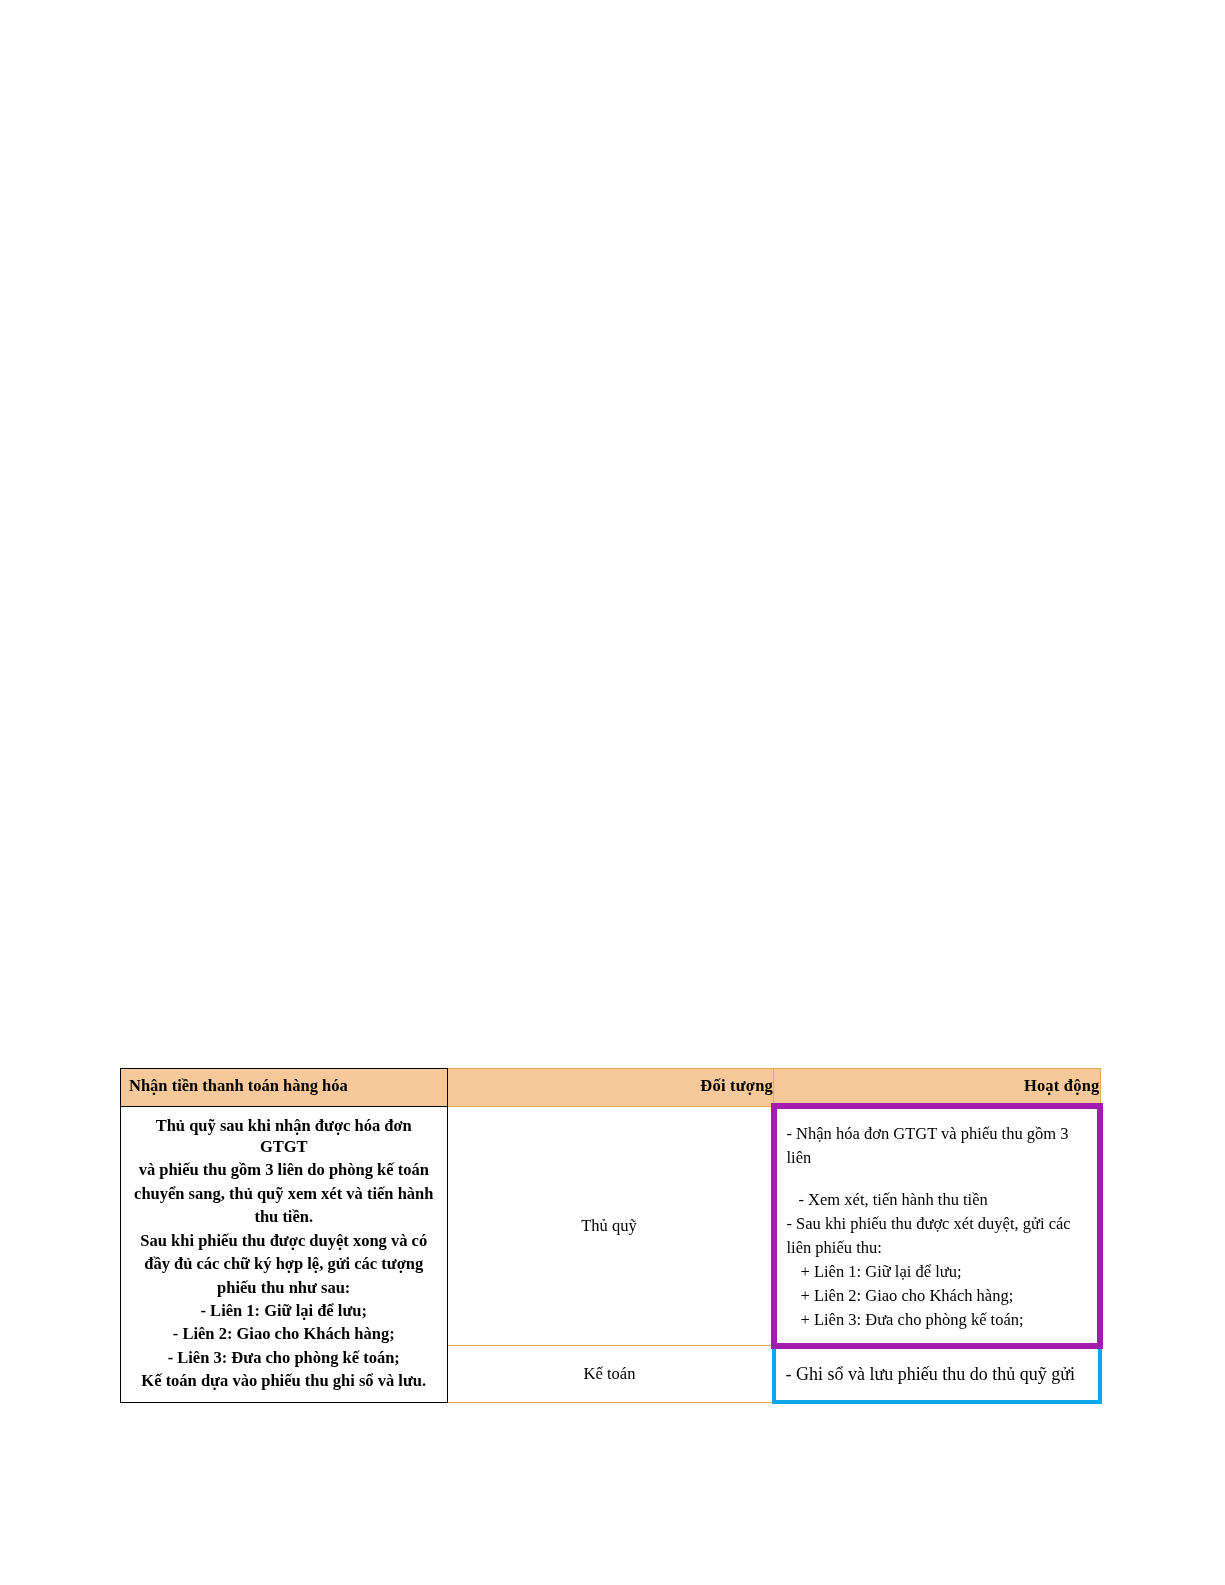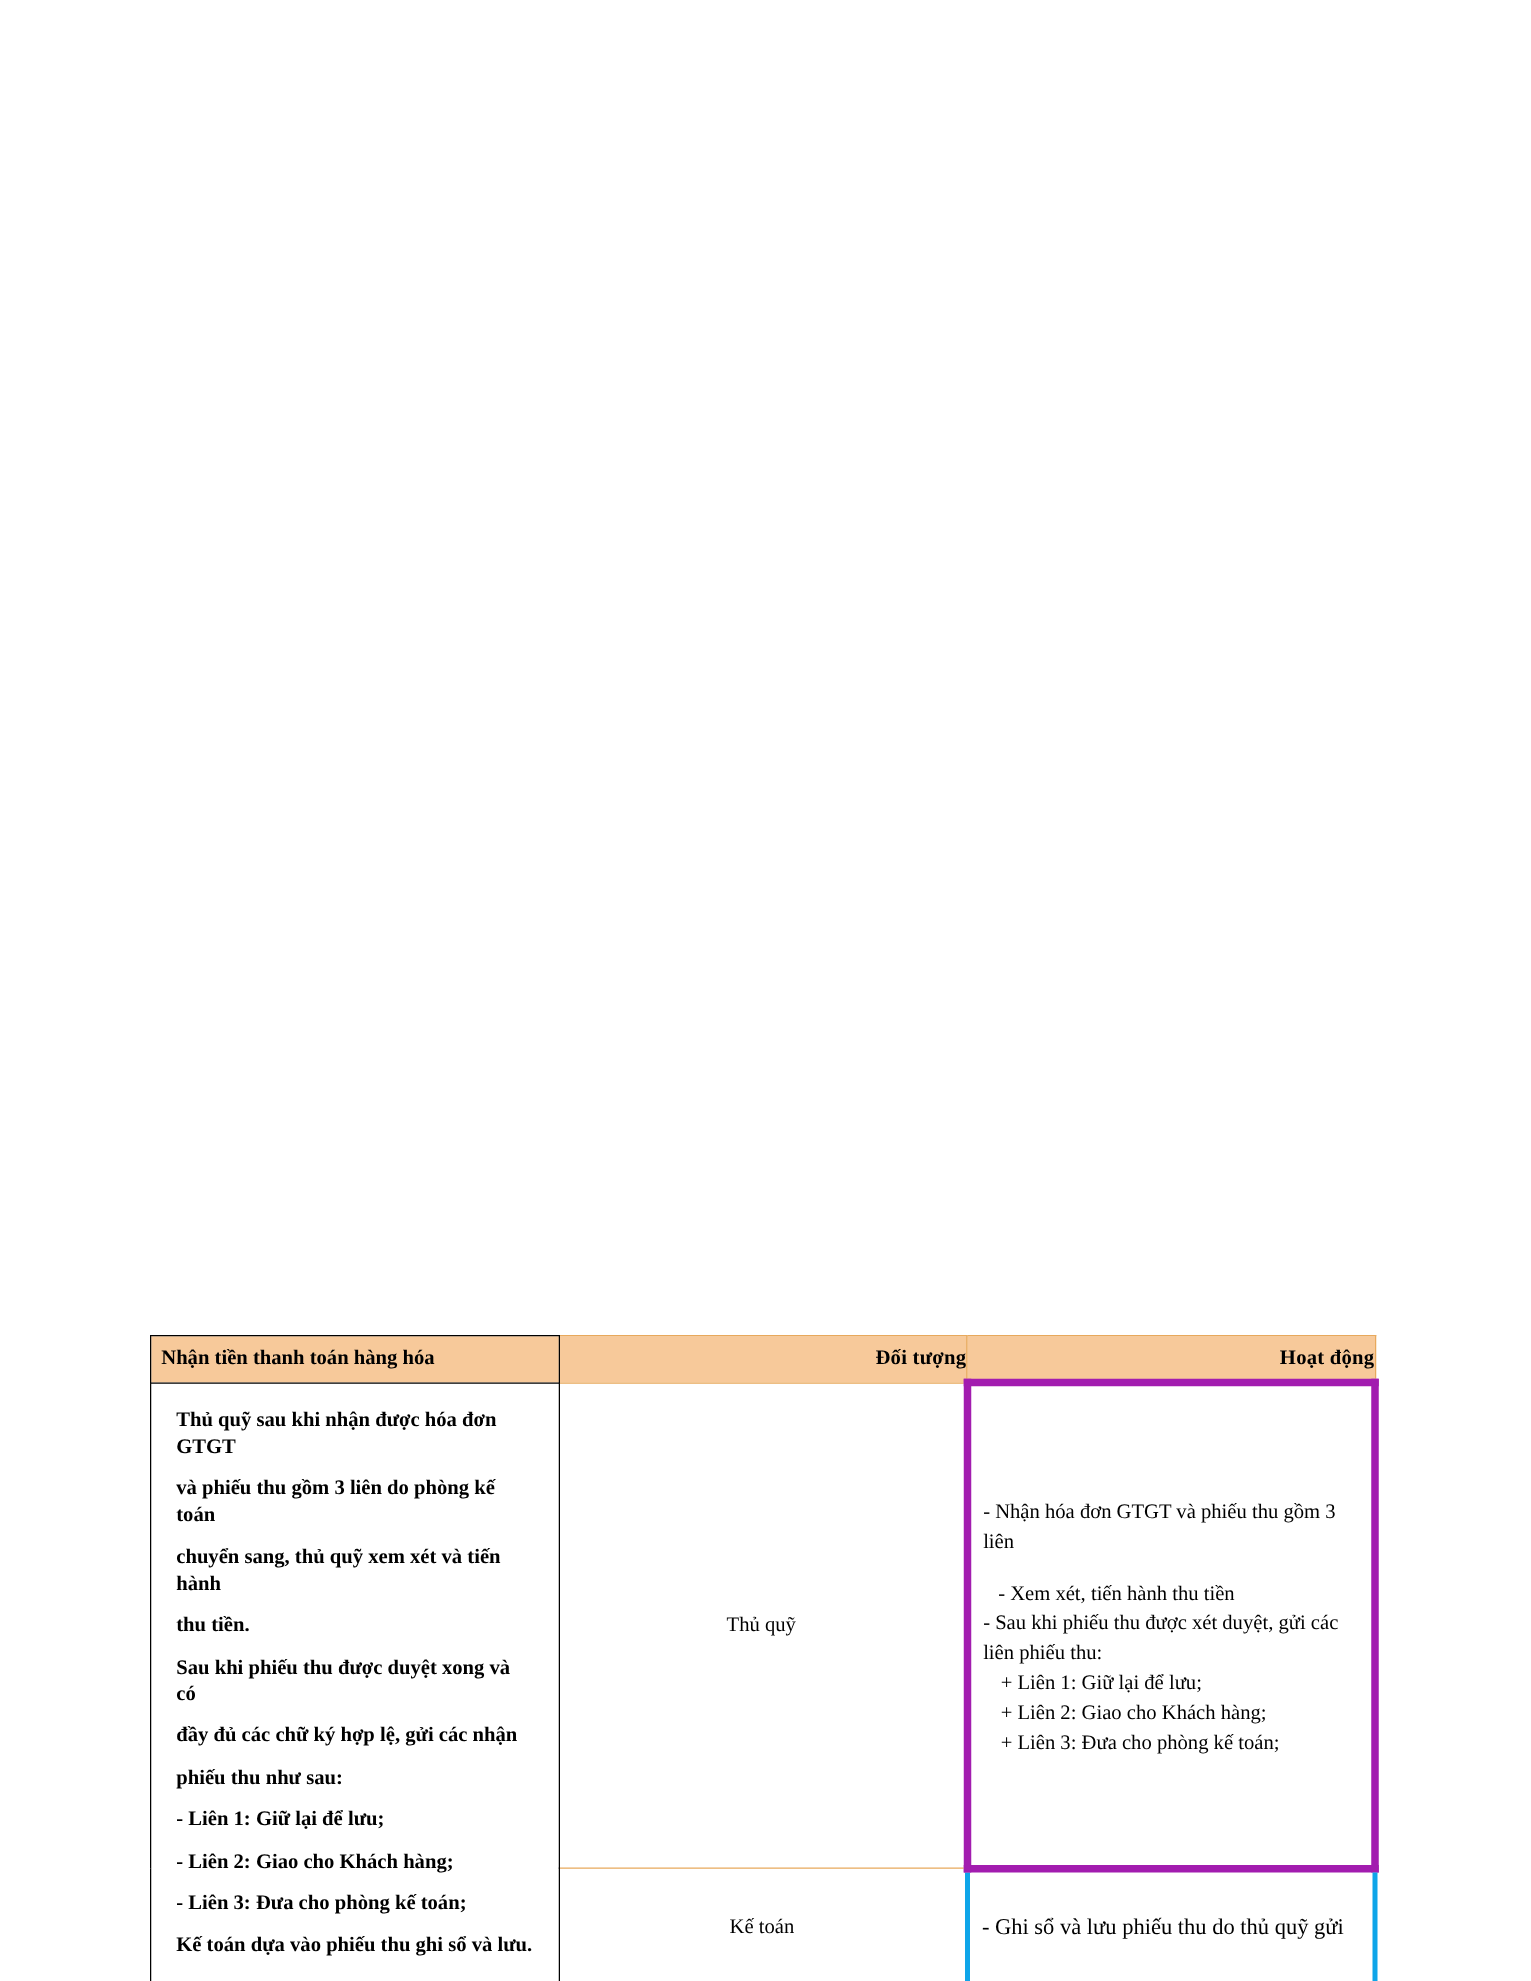--- a/index.html
+++ b/index.html
@@ -78,21 +78,22 @@
   .cell-desc {
     border: 1px solid #000000;
     border-top: none;
     font-weight: bold;
     font-size: 16.5px;
     line-height: 1.30;
     padding: 6px 8px 8px 8px !important;
     width: 362px;
   }
   .cell-desc p {
-    margin: 12px;
+    margin: 2px;
+    text-align: center;
   }
 
   .cell-actor {
     border: 1px solid #e8a95c;
     text-align: center;
     font-size: 16.5px;
     width: 155px;
     vertical-align: middle !important;
   }
 
@@ -139,21 +140,21 @@
         <td class="hdr hdr-right">Hoạt động</td>
       </tr>
 
       <tr class="row1">
         <td class="cell-desc" rowspan="2">
           <p>Thủ quỹ sau khi nhận được hóa đơn GTGT</p>
           <p>và phiếu thu gồm 3 liên do phòng kế toán</p>
           <p>chuyển sang, thủ quỹ xem xét và tiến hành</p>
           <p>thu tiền.</p>
           <p>Sau khi phiếu thu được duyệt xong và có</p>
-          <p>đầy đủ các chữ ký hợp lệ, gửi các nhận</p>
+          <p>đầy đủ các chữ ký hợp lệ, gửi các tượng</p>
           <p>phiếu thu như sau:</p>
           <p>- Liên 1: Giữ lại để lưu;</p>
           <p>- Liên 2: Giao cho Khách hàng;</p>
           <p>- Liên 3: Đưa cho phòng kế toán;</p>
           <p>Kế toán dựa vào phiếu thu ghi sổ và lưu.</p>
         </td>
         <td class="cell-actor">Thủ quỹ</td>
         <td class="cell-act">
           <p>- Nhận hóa đơn GTGT và phiếu thu gồm 3 liên</p>
           <p class="gap">- Xem xét, tiến hành thu tiền</p>

